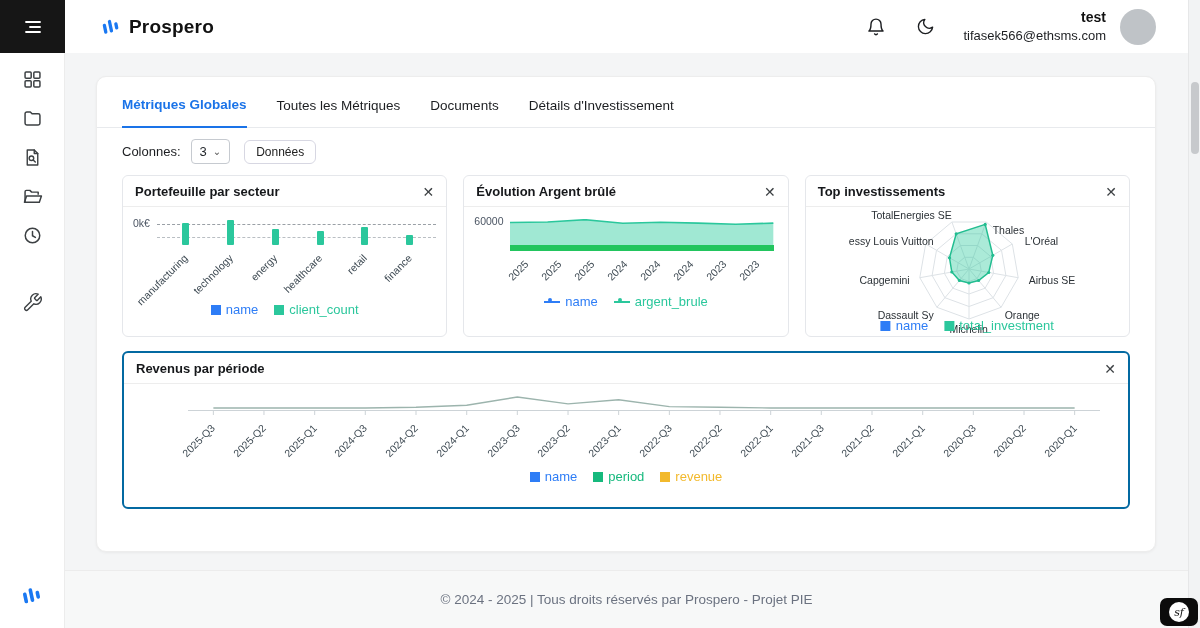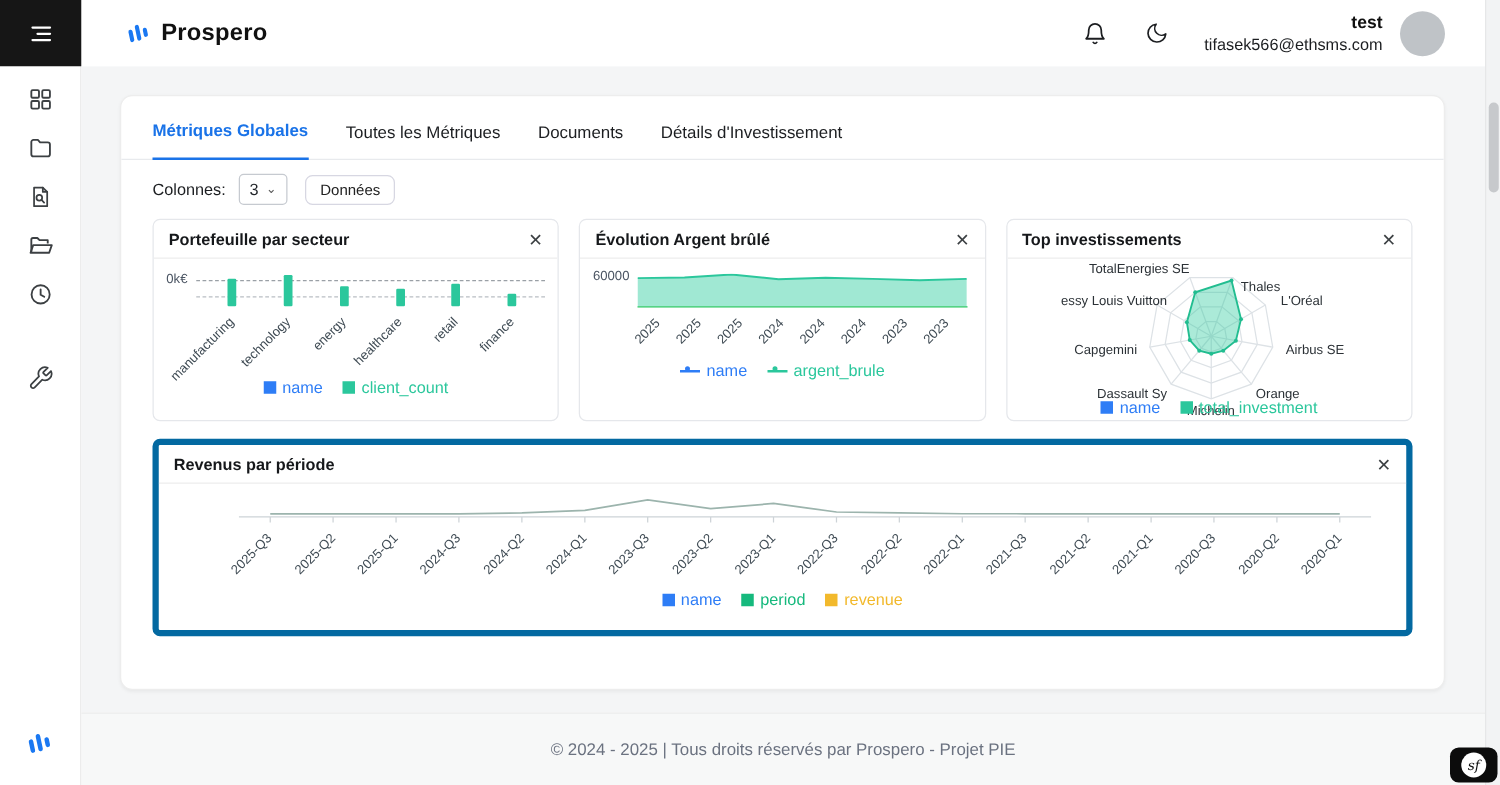--- a/index.html
+++ b/index.html
@@ -37,21 +37,21 @@
 
   .toolbar { display:flex; align-items:center; padding:11px 25px 9px; }
   .columns-label { font-size:13px; color:#1c1e21; margin-right:10px; }
   .select { display:inline-flex; align-items:center; gap:6px; border:1px solid #c6cad0; border-radius:4px; padding:4px 8px; font-size:13px; cursor:pointer; background:#fff; }
   .select .chev { font-size:10px; color:#555; line-height:1; }
   .btn-light { margin-left:14px; border:1px solid #d7d7e2; background:#fff; border-radius:6px; padding:4px 11px; font-size:12px; color:#222; cursor:pointer; font-family:inherit; }
   .btn-primary { margin-left:auto; display:inline-flex; align-items:center; gap:8px; background:#1a78f2; color:#fff; border:none; border-radius:7px; padding:7px 15px; font-size:13px; font-weight:bold; cursor:pointer; font-family:inherit; }
 
   .grid3 { display:flex; gap:16px; padding:2px 25px 0;justify-content:flex-end; }
   .chart-card { flex:1; border:1px solid #e5e7eb; border-radius:6px; background:#fff; height:162px; position:relative; overflow:hidden; }
-  .wide-card { margin:14px 25px 0; border:5px solid #0369a1; border-radius:6px; background:#fff; height:158px; overflow:hidden; }
+  .wide-card { margin:14px 25px 0; border:2px solid #0369a1; border-radius:6px; background:#fff; height:158px; overflow:hidden; }
   .chart-head { display:flex; align-items:center; justify-content:space-between; padding:8px 12px 7px; border-bottom:1px solid #ededed; }
   .chart-title { font-size:13px; font-weight:bold; color:#16181b; }
   .chart-close { background:none; border:none; font-size:14px; color:#3c4043; cursor:pointer; line-height:1; }
 
   .ytick { position:absolute; font-size:10.5px; color:#4b5563; }
   .xlabels { display:flex; position:relative; }
   .xcell { flex:1; position:relative; height:100%; }
   .xlab { position:absolute; right:50%; top:4px; transform:rotate(-45deg); transform-origin:100% 50%; font-size:10.5px; color:#3f4b54; white-space:nowrap; }
 
   .legend { display:flex; align-items:center; justify-content:center; gap:16px; }
@@ -64,21 +64,21 @@
   .c1-plot { margin:12px 14px 0 40px; height:26px; position:relative; }
   .c1-ytick { left:-30px; top:-2px; }
   .bars { display:flex; align-items:flex-end; justify-content:space-around; height:26px; position:relative; }
   .bars::before { content:''; position:absolute; left:-6px; right:-4px; top:5px; border-top:1px dashed #9aa0a6; }
   .bars::after  { content:''; position:absolute; left:-6px; right:-4px; top:18px; border-top:1px dashed #b9bec3; }
   .bar { width:7px; background:#2bc79c; border-radius:1px; position:relative; z-index:2; }
   .c1-labels { height:56px; margin:1px 14px 0 40px; }
   .c1-legend { margin-top:0; }
 
   
-  .c2-plot { margin:12px 14px 0 46px; position:relative; border-bottom:1px solid #22c55e; }
+  .c2-plot { margin:12px 14px 0 46px; position:relative; border-bottom:6px solid #22c55e; }
   .c2-ytick { left:-36px; top:-4px; }
   .area-svg { display:block; width:100%; height:26px; }
   #area-fill { fill:rgba(45,203,158,.45); }
   #area-line { stroke:#2bc79c; stroke-width:1.6; fill:none; }
   .c2-labels { height:42px; margin:1px 14px 0 46px; }
 
   
   .radar-wrap { position:relative; height:129px; }
   #radar-svg { position:absolute; left:0; top:0; }
   .ring { fill:none; stroke:#dde2e6; stroke-width:1; }

